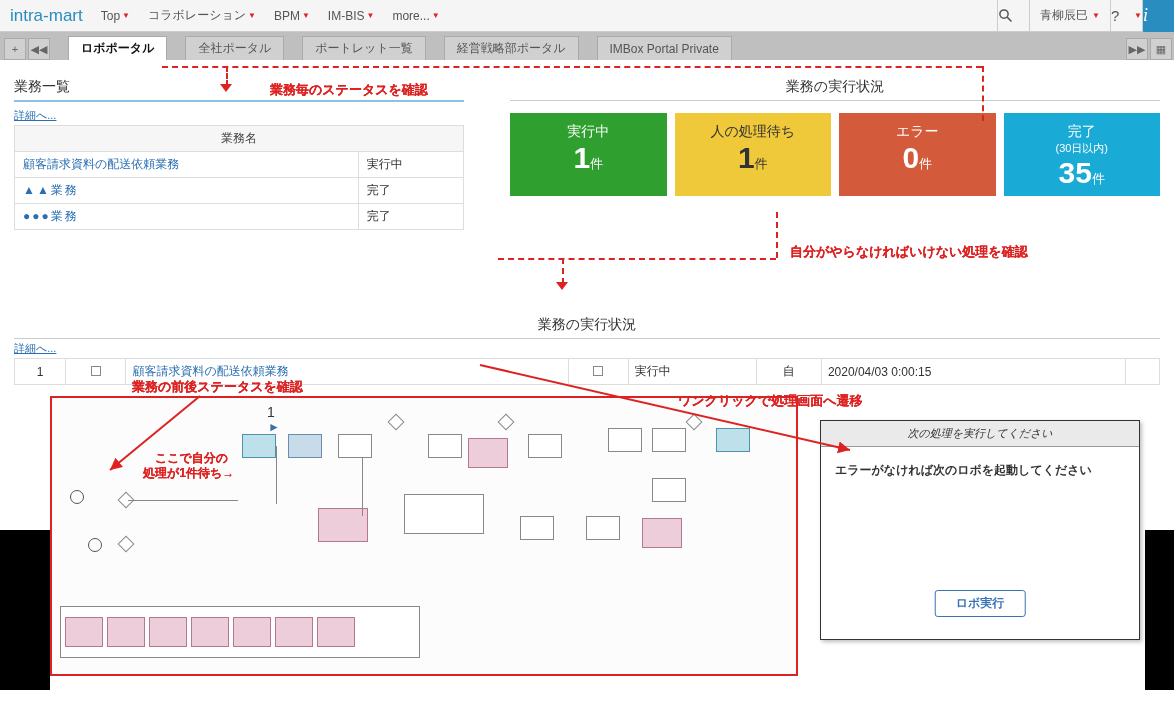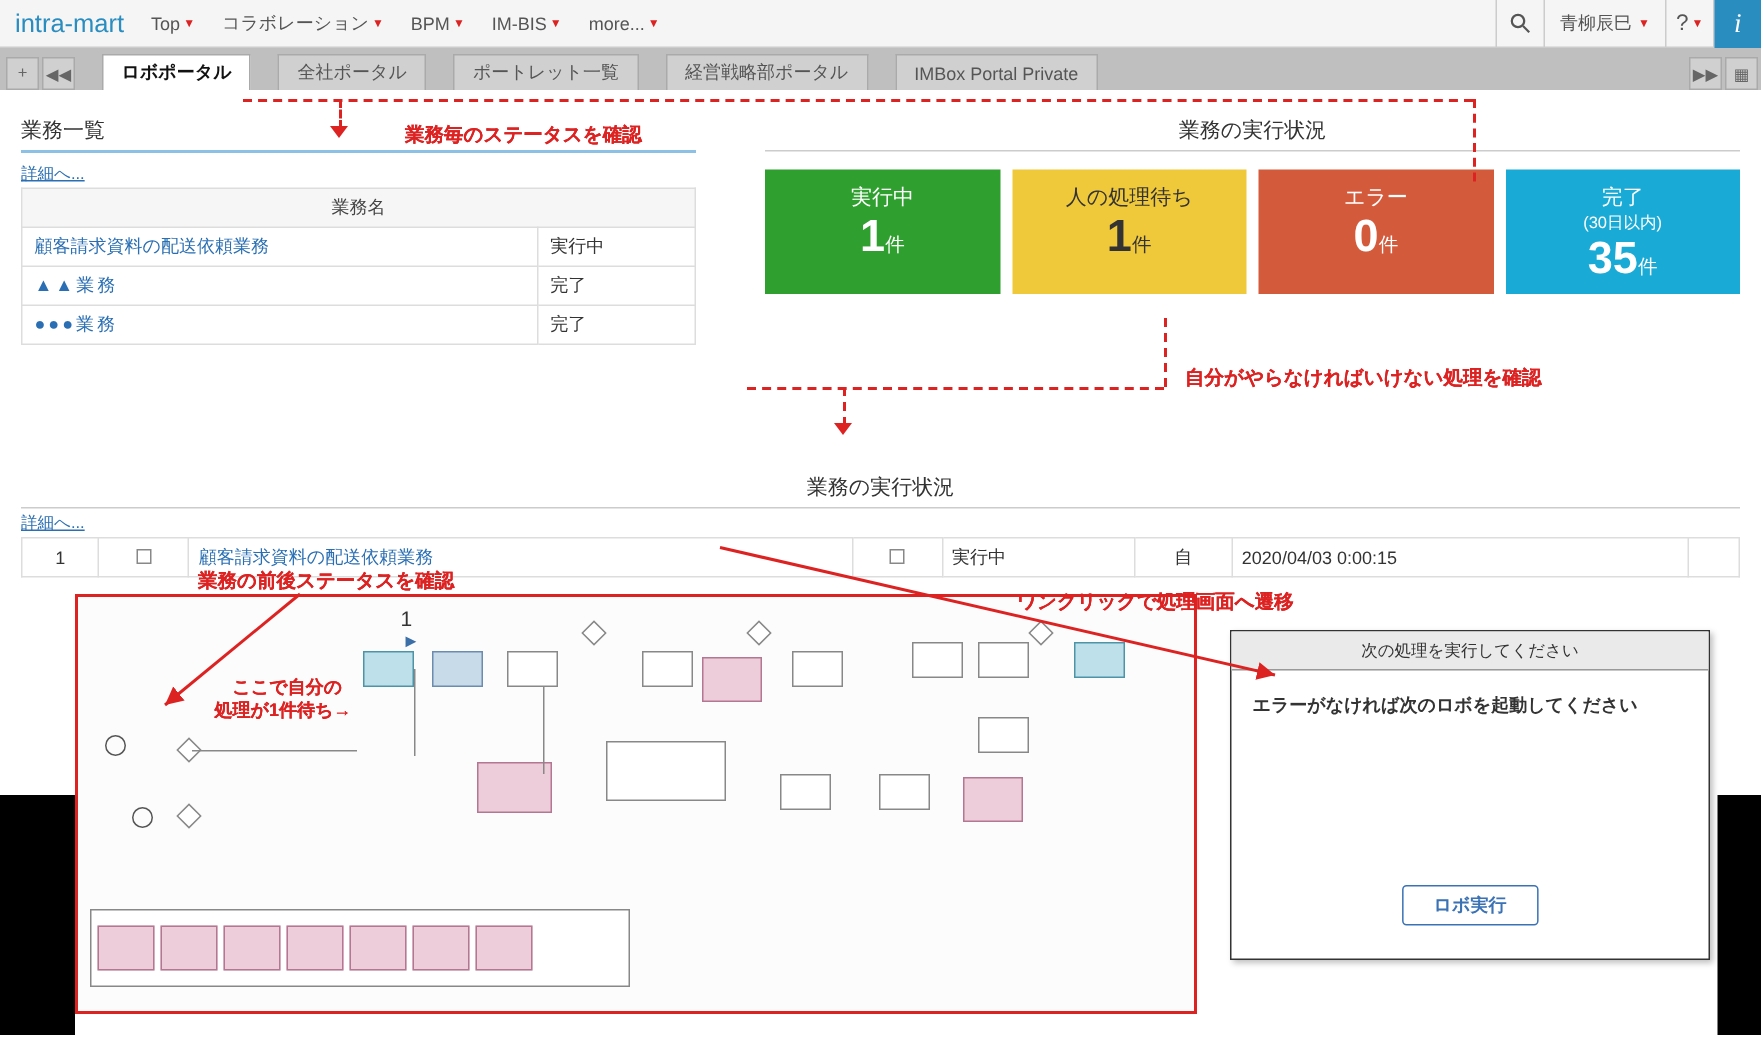--- a/index.html
+++ b/index.html
@@ -24,21 +24,21 @@
     padding-left: 10px;
   }
   .brand { color: #2a8dc0; font-size: 17px; font-weight: 500; margin-right: 18px; }
   .menu { display: flex; gap: 18px; }
   .menu-item { color: #555; font-size: 12px; display: flex; align-items: center; gap: 2px; cursor: pointer; }
   .caret { font-size: 8px; color: #d22; }
   .spacer { flex: 1; }
   .toolbtn {
     width: 32px; height: 32px;
     border-left: 1px solid #ccc;
-    display: flex; align-items: center; justify-content: center;
+    display: flex; align-items: center; justify-content: space-between;
     color: #555; font-size: 15px;
     cursor: pointer;
   }
   .toolbtn.user { width: auto; padding: 0 10px; gap: 4px; font-size: 12px; }
   .toolbtn.info { background:#2a8dc0; color:#fff; font-style: italic; font-family: serif; font-size: 18px; }
 
   
   .tabbar {
     height: 28px;
     background: #bfbfbf;
@@ -156,21 +156,21 @@
   .conn{ position:absolute; background:#888; }
 
   
   .nextpanel {
     position:absolute; left:820px; top:420px; width:320px; height:220px;
     border:1px solid #333; background:#fff;
     box-shadow: 2px 2px 4px rgba(0,0,0,.25);
   }
   .nexthdr {
     background:#eaeaea; text-align:center; font-size:11px;
-    padding:5px 0; border-bottom:1px solid #999;
+    padding:5px 0; border-bottom:1px solid #999;font-style:italic;
   }
   .nextmsg { padding:14px 14px 0 14px; font-size:12px; font-weight:bold; line-height:1.5;}
   .nextbtn {
     position:absolute; left:50%; transform:translateX(-50%);
     bottom:22px;
     padding:4px 20px;
     border:1px solid #3a72b5; background:#fff; color:#3a72b5;
     font-size:12px; font-weight:bold;
     cursor:pointer; border-radius:3px;
   }

